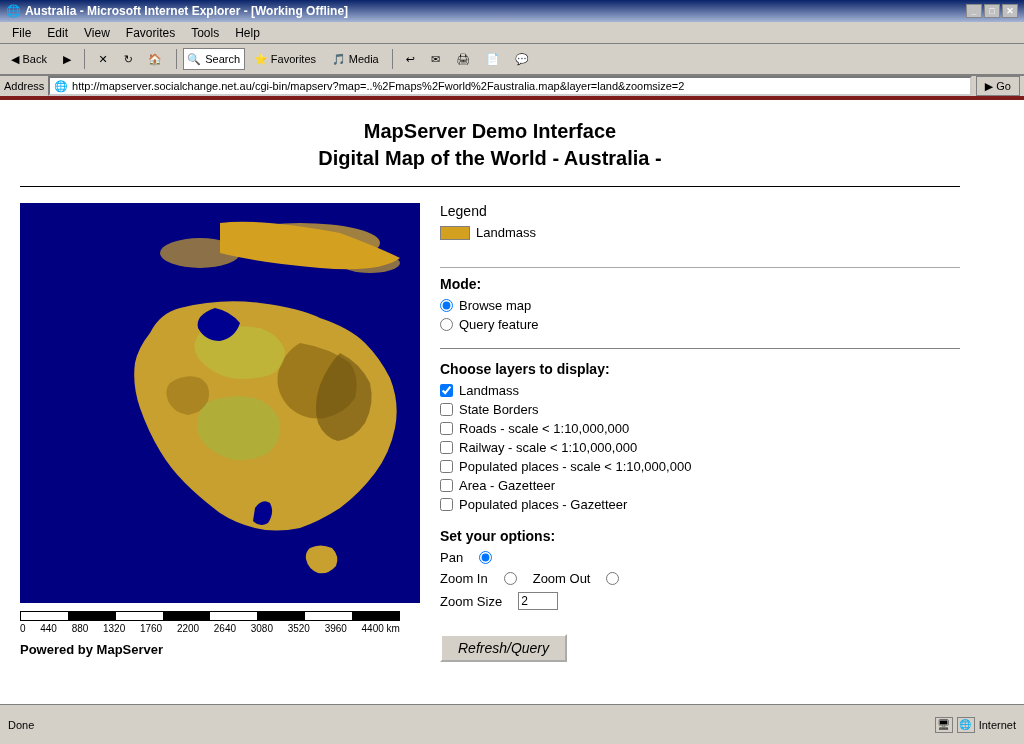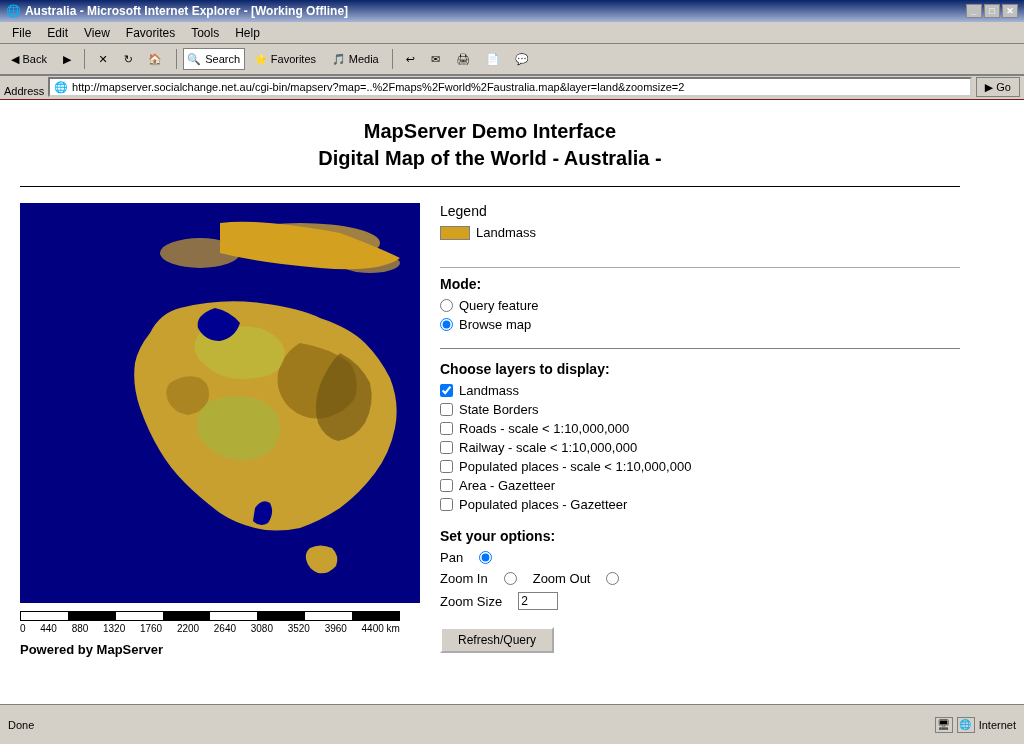--- a/index.html
+++ b/index.html
@@ -65,23 +65,23 @@
       background: white;
       border: 1px solid #808080;
       padding: 1px 4px;
       font-size: 11px;
       height: 22px;
     }
 
     
     .address-bar {
       background: #d4d0c8;
-      border-bottom: 1px solid #7f1d1d;
-      display: flex;
-      align-items: flex-end;
+      border-bottom: 4px solid #7f1d1d;
+      display: flex;
+      align-items: center;
       padding: 2px 4px;
       font-size: 11px;
       height: 24px;
       gap: 4px;
     }
     .address-label { font-size: 11px; }
     .address-go {
       background: #d4d0c8;
       border: 1px solid #808080;
       padding: 1px 8px;
@@ -201,23 +201,24 @@
       border: 1px solid #808080;
       padding: 1px 2px;
       font-size: 12px;
     }
 
     
     .refresh-btn {
       background: #d4d0c8;
       border: 2px outset #fff;
       padding: 4px 16px;
-      font-size: 12px;
+      font-size: 14px;
       cursor: pointer;
-      margin-top: 1px;
+      margin-top: 8px;
+      font-style: italic;
     }
 
     
     .status-bar {
       background: #d4d0c8;
       border-top: 1px solid #808080;
       display: flex;
       align-items: center;
       padding: 1px 8px;
       font-size: 11px;
@@ -413,26 +414,26 @@
             <span>Landmass</span>
           </div>
         </div>
 
         <div class="legend-divider"></div>
 
         
         <div class="mode-section">
           <div class="section-title">Mode:</div>
           <div class="radio-item">
+            <input type="radio" name="mode" checked="" style="">
+            <label>Browse map</label>
+          </div>
+          <div class="radio-item">
             <input type="radio" name="mode" style="">
             <label>Query feature</label>
-          </div>
-          <div class="radio-item">
-            <input type="radio" name="mode" checked="" style="">
-            <label>Browse map</label>
           </div>
         </div>
 
         <div class="mode-divider"></div>
 
         
         <div class="layers-section">
           <div class="section-title">Choose layers to display:</div>
           <div class="checkbox-item">
             <input type="checkbox" checked="" style="">

